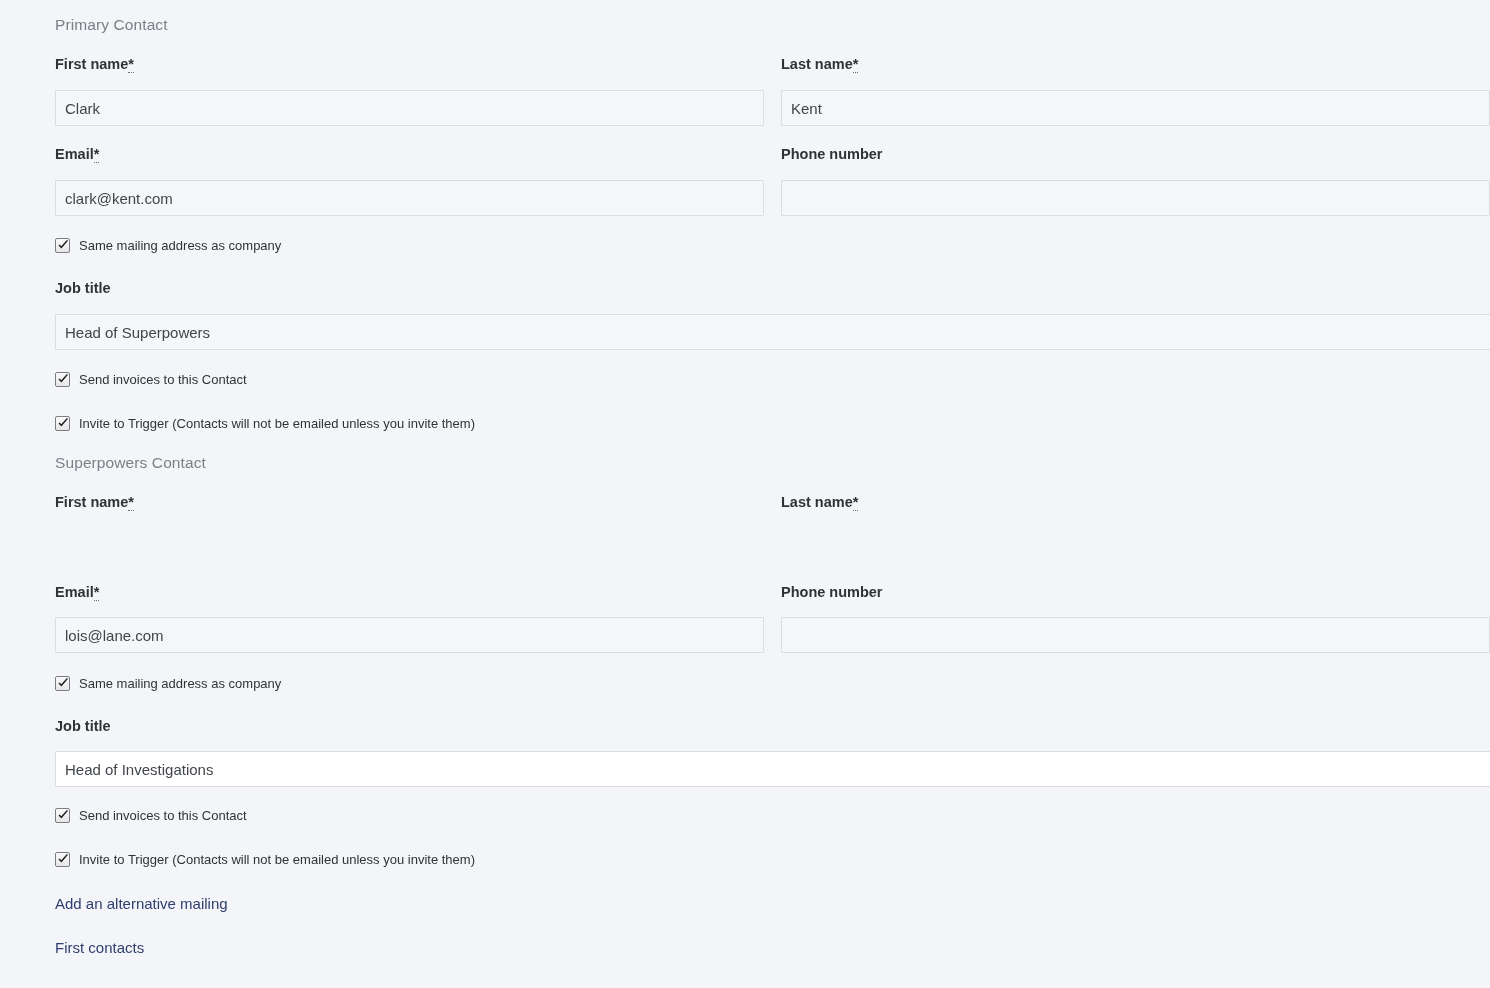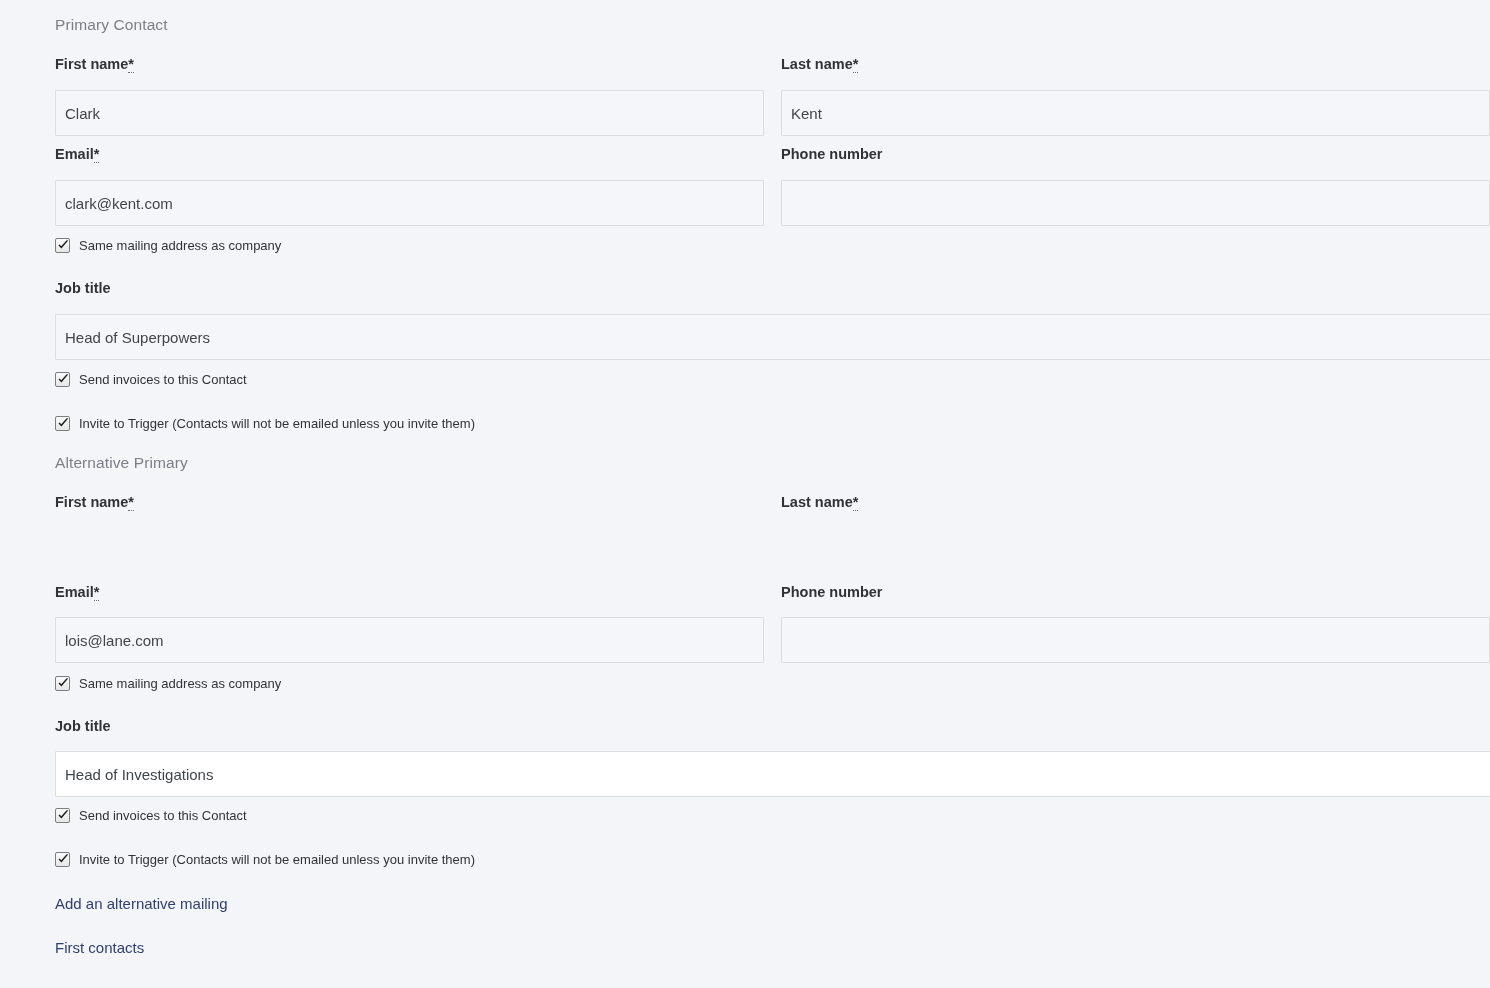--- a/index.html
+++ b/index.html
@@ -53,21 +53,21 @@
   .req {
     text-decoration: none;
     border-bottom: 1px dotted #6b7076;
     cursor: help;
   }
 
   .text-input {
     display: block;
     box-sizing: border-box;
     width: 100%;
-    height: 46px;
+    height: 36px;
     padding: 4px 9px;
     margin: 0;
     border: 1px solid #dcdde0;
     border-radius: 1px;
     background: #f5f6fa;
     font-family: "Liberation Sans", sans-serif;
     font-size: 15px;
     color: #41454a;
     outline: none;
   }
@@ -193,21 +193,21 @@
   <div class="abs check-row" style="top:416px;">
     <span class="cbx">
       <svg viewBox="0 0 13 13" aria-hidden="true">
           <path d="M1.5 6.4 L4.4 9.6 L11.2 1.6 L9.6 1.2 L4.3 7.3 L2.6 5.4 Z" fill="#1d1d1d"></path>
         </svg>
     </span>
     <span class="check-label">Invite to Trigger (Contacts will not be emailed unless you invite them)</span>
   </div>
 
   <div class="abs" style="top:454px;">
-    <span class="section-heading">Alternative Primary</span>
+    <span class="section-heading">Superpowers Contact</span>
   </div>
 
   <div class="abs row" style="top:495px;">
     <div class="col">
       <label class="field-label"><span>First name</span><abbr class="req">*</abbr></label>
     </div>
     <div class="col">
       <label class="field-label"><span>Last name</span><abbr class="req">*</abbr></label>
     </div>
   </div>

